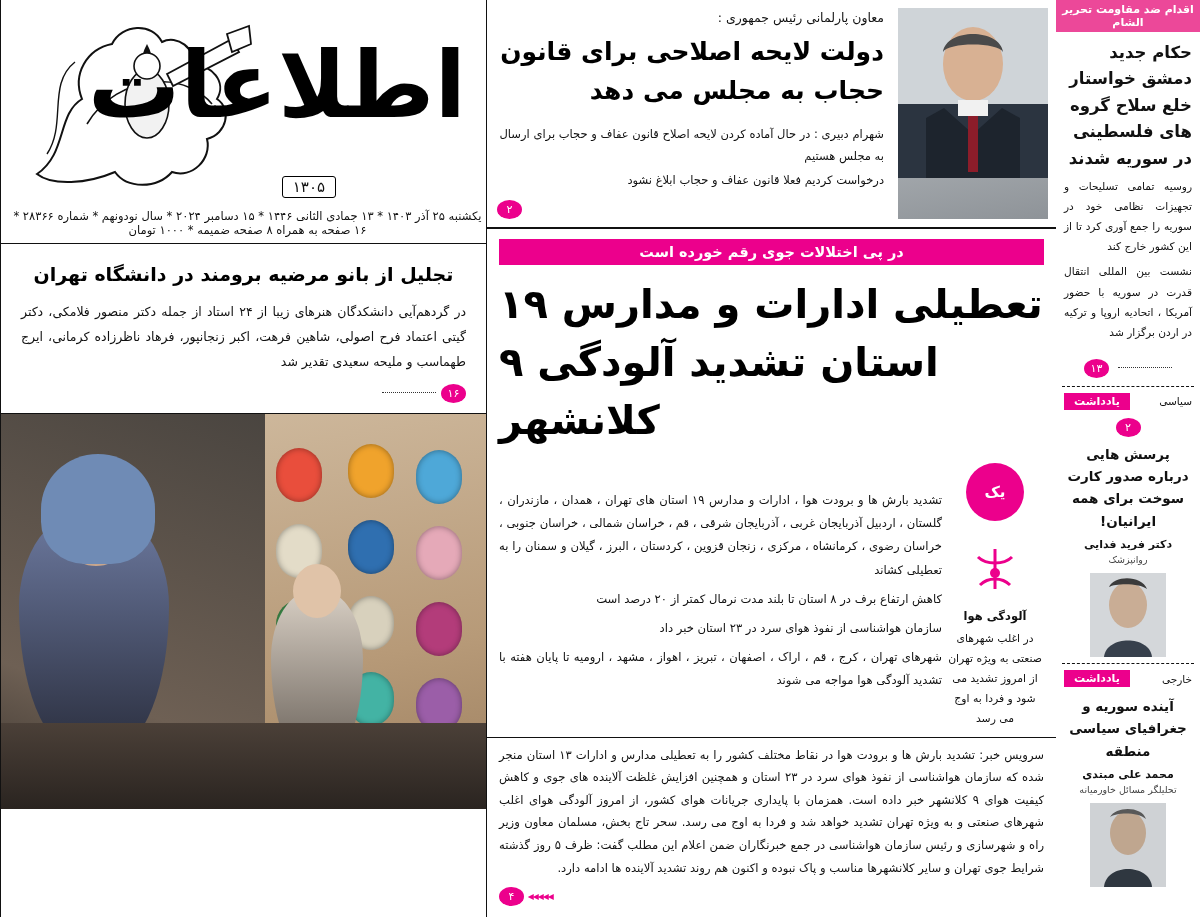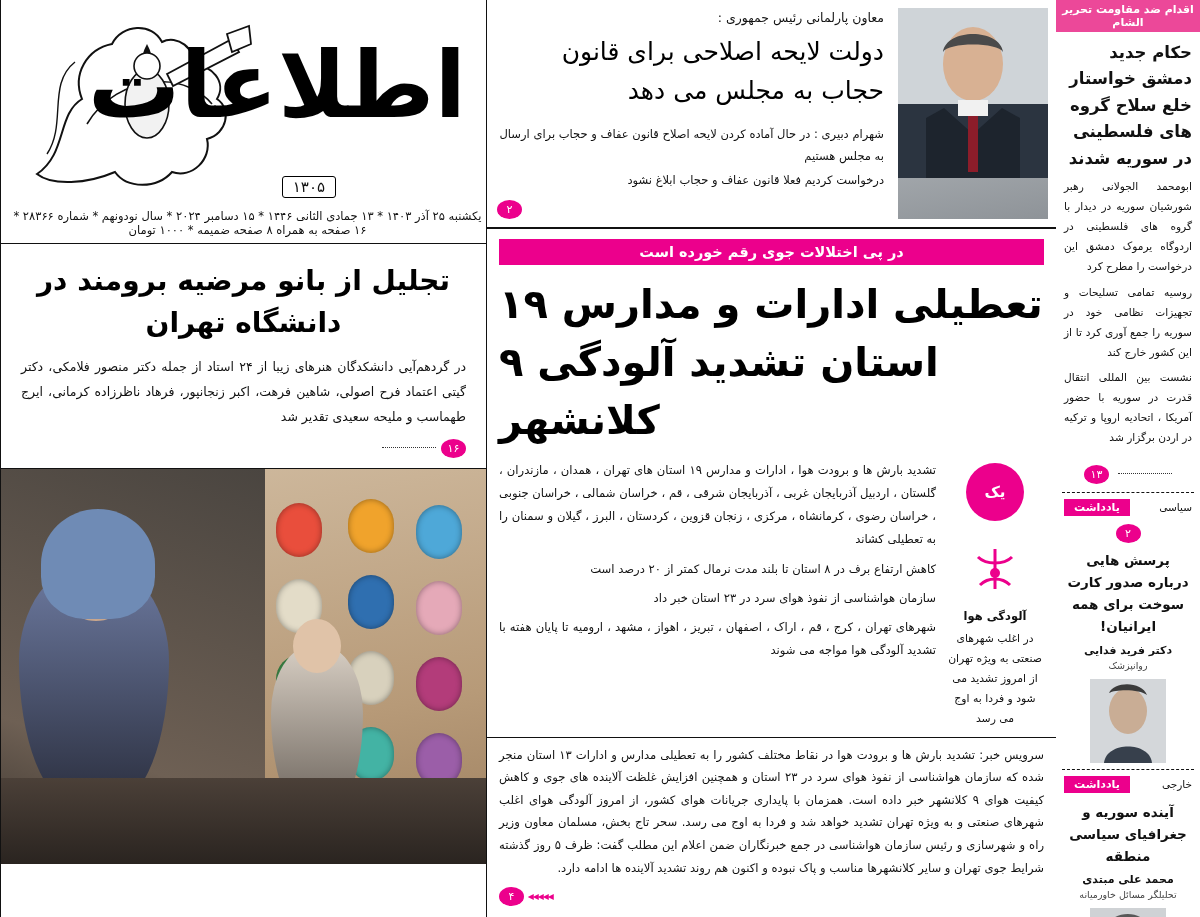--- a/index.html
+++ b/index.html
@@ -8,49 +8,49 @@
 
   
   .col-right{width:486px;position:relative;border-left:1px solid #111;box-sizing:border-box;}
   .masthead{height:243px;position:relative;overflow:hidden;border-bottom:1px solid #111;}
   .logo-word{position:absolute;top:40px;right:20px;font-size:92px;font-weight:bold;letter-spacing:-4px;color:#000;line-height:1;font-family:"DejaVu Sans",sans-serif;}
   .logo-year{position:absolute;top:176px;right:150px;font-size:15px;border:1px solid #000;padding:1px 10px;border-radius:3px;}
   .angel{position:absolute;top:4px;left:26px;width:230px;height:190px;}
   .mh-date{position:absolute;bottom:6px;right:0;left:8px;text-align:center;font-size:11.5px;color:#111;}
 
   .rt-headline-box{padding:16px 20px 10px 20px;border-bottom:1px solid #111;}
-  .rt-headline{font-size:28px;line-height:1.5;font-weight:bold;color:#000;text-align:center;}
+  .rt-headline{font-size:19px;line-height:1.5;font-weight:bold;color:#000;text-align:center;}
   .rt-sub{margin-top:10px;font-size:12.5px;line-height:2;text-align:justify;color:#111;}
   .rt-jump{margin-top:8px;text-align:right;}
   .pagecircle{display:inline-block;min-width:19px;height:19px;line-height:19px;border-radius:50%;background:#ec008c;color:#fff;font-size:11px;text-align:center;padding:0 3px;}
   .dashes{display:inline-block;width:54px;border-top:1px dotted #333;vertical-align:middle;margin-left:4px;}
 
   .photo-area{position:relative;height:395px;background:#2b2b2b;overflow:hidden;}
   .ph-wall{position:absolute;inset:0;background:linear-gradient(180deg,#1d1b1a 0%,#2e2926 45%,#3a332e 100%);}
   .ph-board{position:absolute;right:0;top:0;width:236px;height:100%;background:linear-gradient(170deg,#cdb79b,#b79a78 60%,#9c7f5f);}
   .ph-board .dot{position:absolute;width:46px;height:54px;border-radius:50%/46%;box-shadow:inset 0 0 6px rgba(0,0,0,.4);}
   .ph-left{position:absolute;left:0;top:0;width:264px;height:100%;background:linear-gradient(200deg,#4a4540,#6e6054 70%,#3a332d);}
   .fig{position:absolute;border-radius:46% 46% 38% 38%/40% 40% 60% 60%;}
   .ph-bottom{position:absolute;left:0;right:0;bottom:0;height:86px;background:linear-gradient(0deg,#2a2420,#4b4038);}
 
   
   .col-mid{width:570px;position:relative;box-sizing:border-box;border-left:1px solid #111;}
   .mid-top{display:flex;flex-direction:row-reverse;border-bottom:2px solid #111;}
   .mid-top-text{flex:1;padding:10px 14px 8px 10px;}
   .kicker{font-size:12.5px;color:#111;text-align:right;margin-bottom:8px;}
-  .mid-top-h{font-size:25px;font-weight:normal;line-height:1.55;text-align:right;color:#000;}
+  .mid-top-h{font-size:25px;font-weight:bold;line-height:1.55;text-align:right;color:#000;}
   .mid-top-bullets{margin-top:12px;font-size:11.5px;line-height:1.95;}
   .mid-top-bullets div{margin-bottom:2px;}
   .mid-portrait{width:150px;min-height:160px;background:linear-gradient(170deg,#cfd3d6,#8e9398);position:relative;margin:8px 8px 8px 0;overflow:hidden;}
 
   .lead-band{margin:10px 12px 0 12px;background:#ec008c;color:#fff;text-align:center;font-size:14.5px;font-weight:bold;padding:5px 0;}
   .lead-h{font-size:40px;font-weight:bold;line-height:1.45;text-align:left;padding:10px 12px 4px 12px;color:#000;}
   .lead-wrap{border-bottom:1px solid #111;padding-bottom:8px;}
 
-  .lead-body{display:flex;flex-direction:row-reverse;padding:6px 12px 0 12px;gap:10px;}
+  .lead-body{display:flex;flex-direction:row-reverse;padding:6px 12px 0 12px;gap:4px;align-items:center;}
   .lead-bullets{flex:1;font-size:11.6px;line-height:2;}
   .lead-bullets .b{margin-bottom:6px;text-align:justify;}
   .lead-side{width:98px;text-align:center;}
   .ic-circle{width:58px;height:58px;border-radius:50%;background:#ec008c;margin:4px auto 6px auto;position:relative;}
   .ic-circle span{position:absolute;inset:0;display:flex;align-items:center;justify-content:center;color:#fff;font-size:15px;font-weight:bold;}
   .side-cap{font-size:11.5px;font-weight:bold;margin-top:6px;}
   .side-txt{font-size:10.8px;line-height:1.85;margin-top:6px;text-align:center;}
   .mask-icon{width:54px;height:54px;margin:16px auto 2px auto;}
 
   .lead-cont{padding:6px 12px 12px 12px;font-size:11.6px;line-height:1.95;text-align:justify;border-bottom:1px solid #111;}
@@ -202,21 +202,20 @@
       
       
     </div>
 
   </div>
 
   <div class="col-left">
     <div class="lf-band">اقدام ضد مقاومت تحریر الشام</div>
     <div class="lf-h">حکام جدید دمشق خواستار خلع سلاح گروه های فلسطینی در سوریه شدند</div>
     <div class="lf-body">
-      <div class="b">ابومحمد الجولانی رهبر شورشیان سوریه در دیدار با گروه های فلسطینی در اردوگاه یرموک دمشق این درخواست را مطرح کرد</div>
       <div class="b">روسیه تمامی تسلیحات و تجهیزات نظامی خود در سوریه را جمع آوری کرد تا از این کشور خارج کند</div>
       <div class="b">نشست بین المللی انتقال قدرت در سوریه با حضور آمریکا ، اتحادیه اروپا و ترکیه در اردن برگزار شد</div>
     </div>
     <div class="lf-jump">
       <span class="dashes"></span>
       <span class="pagecircle">۱۳</span>
     </div>
     <div class="hr-dash"></div>
 
     <div>

